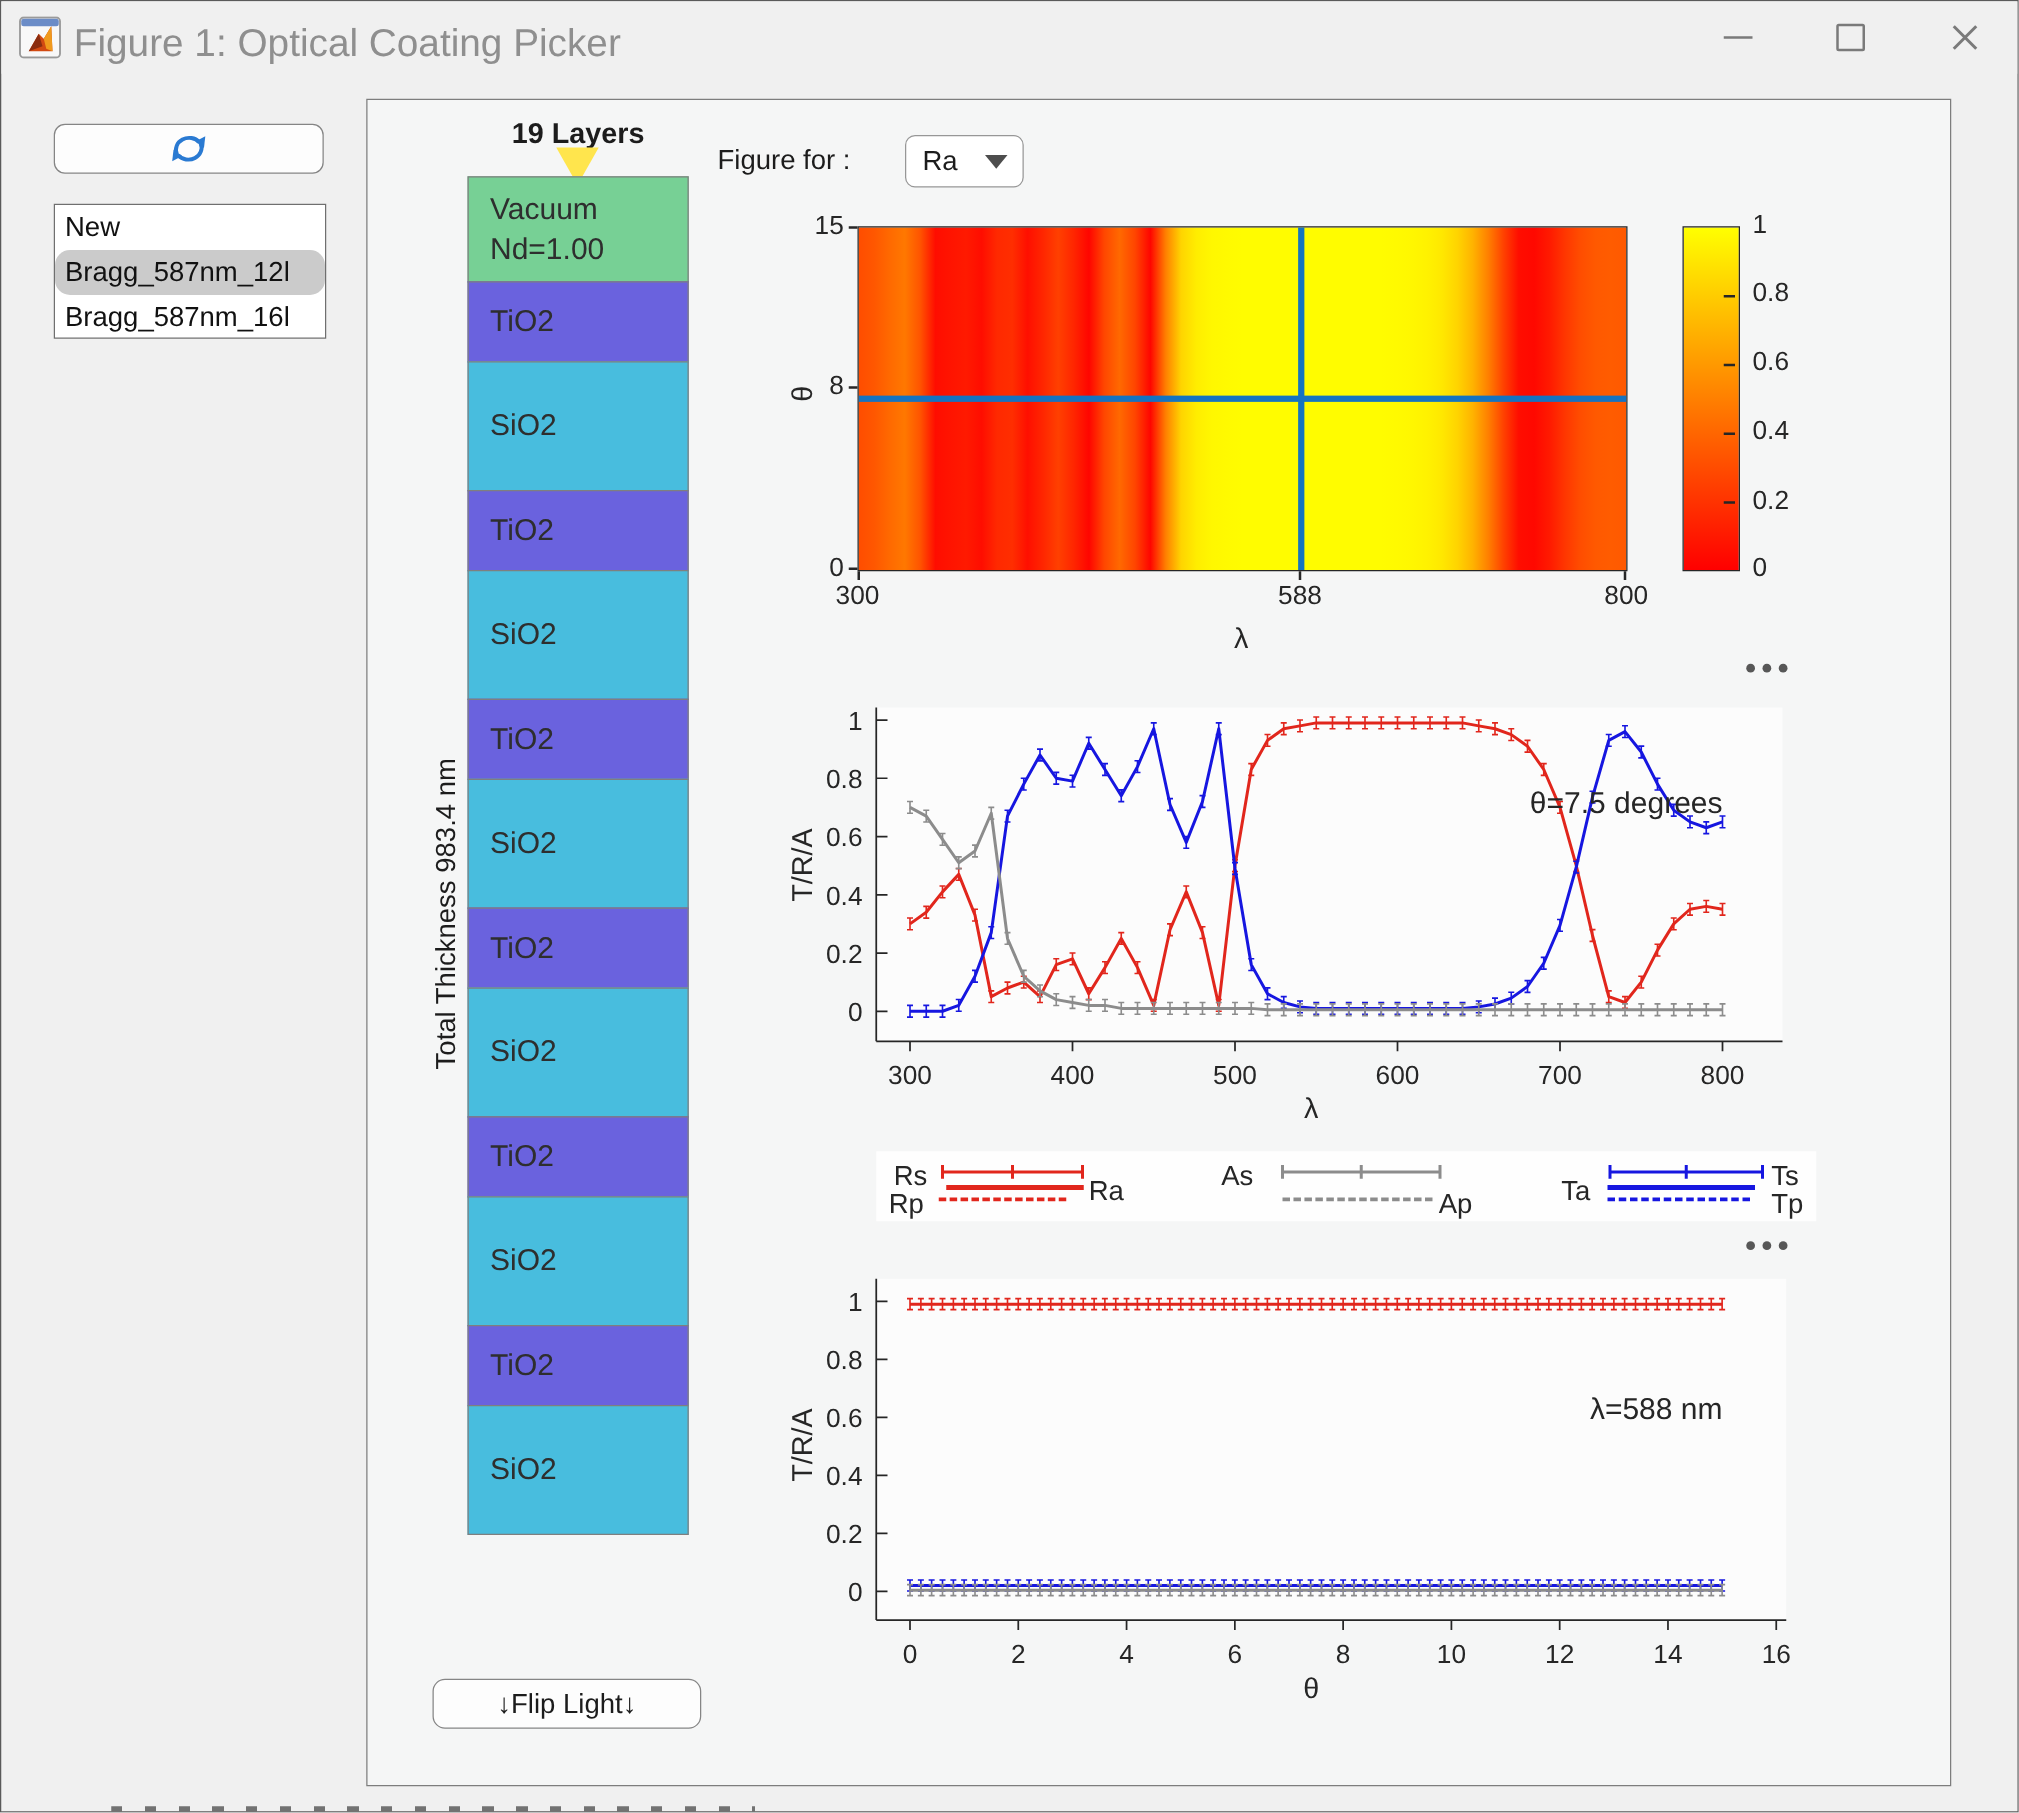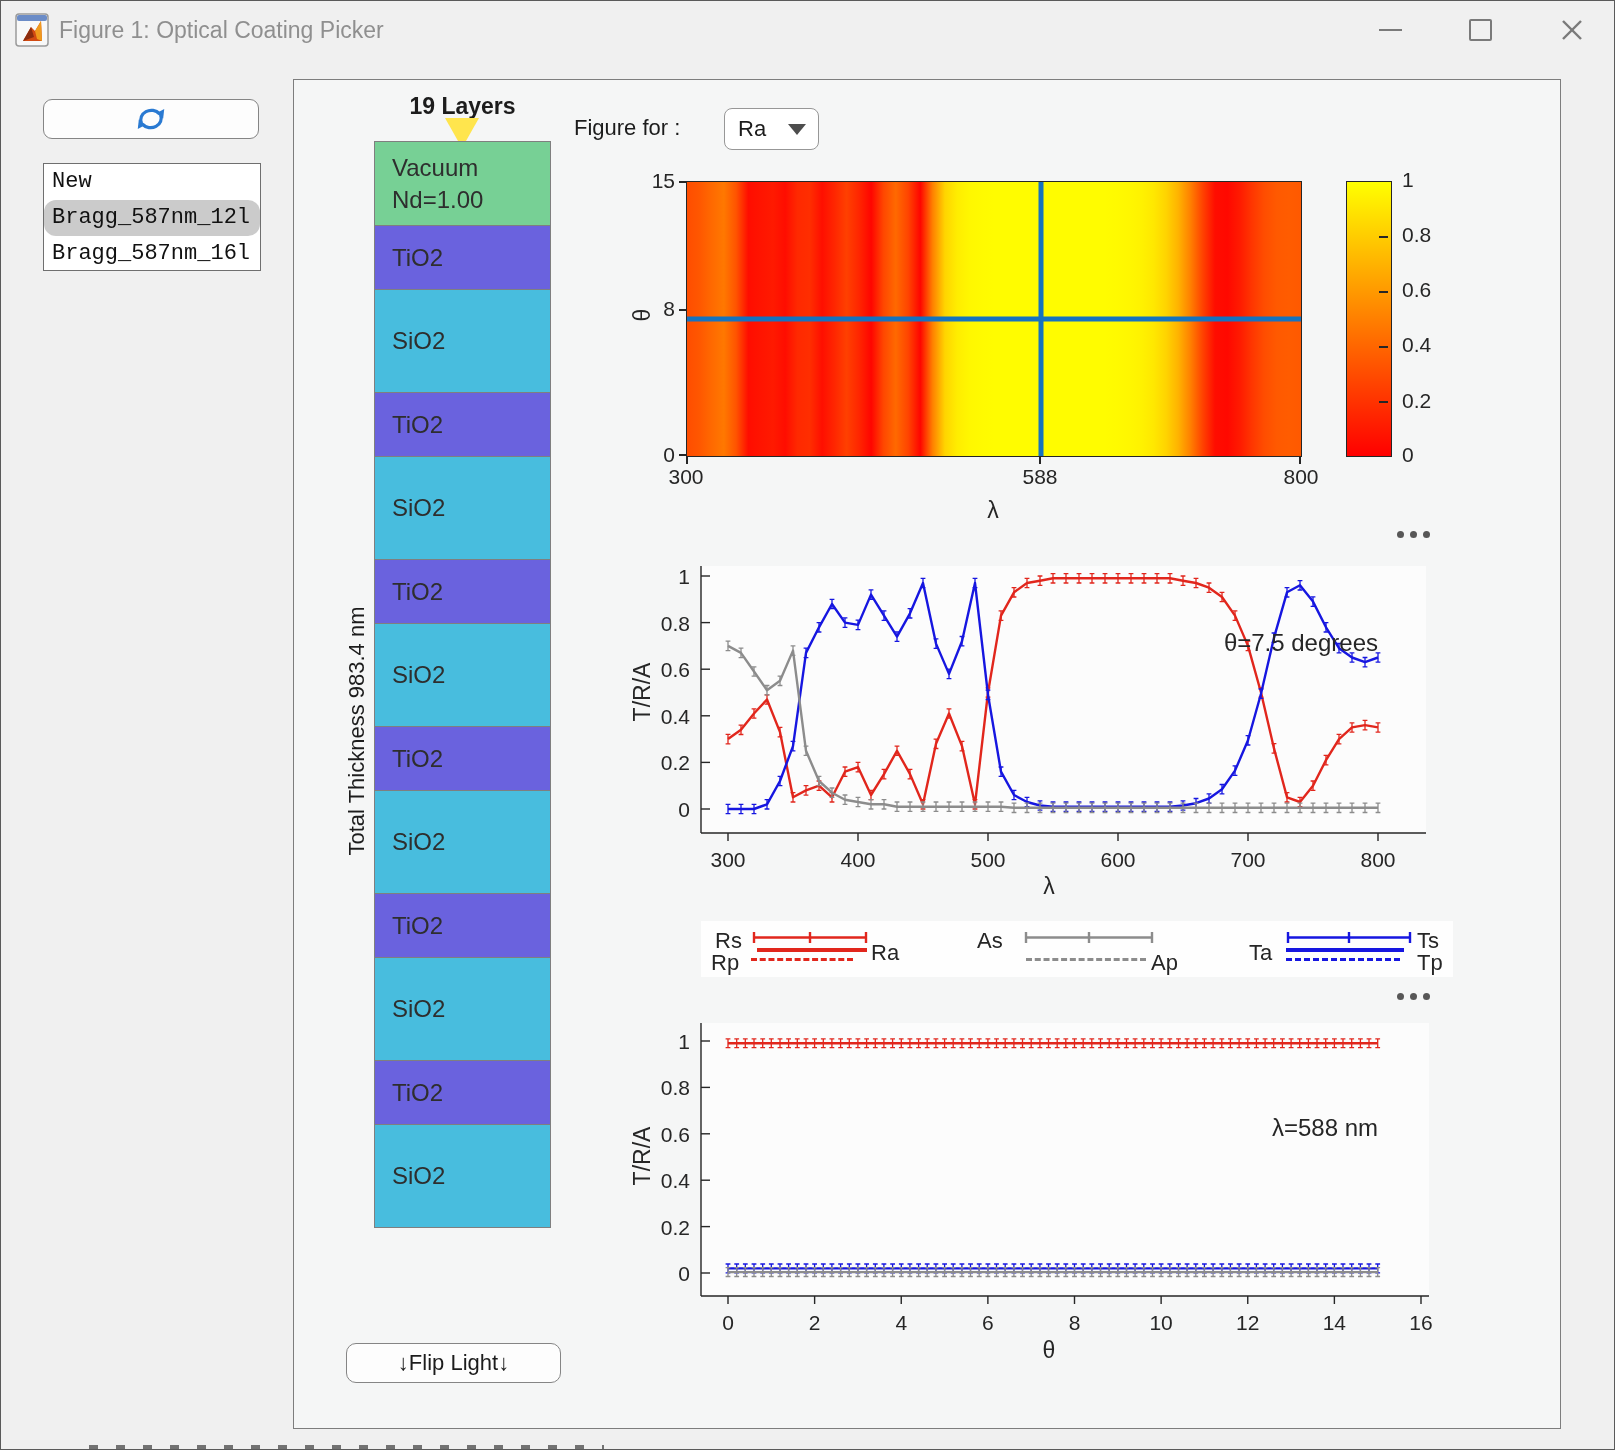--- a/index.html
+++ b/index.html
@@ -1,26 +1,26 @@
 <!DOCTYPE html>
 <html><head>
 <meta charset="utf-8">
 <style>
   html,body{margin:0;padding:0;background:#dcdcdc;font-family:"Liberation Sans",sans-serif;}
   #app{position:relative;width:1615px;height:1450px;background:#f0f0f0;border:1px solid #5a5a5a;box-sizing:border-box;overflow:hidden;}
   .abs{position:absolute;}
   .titlebar{left:0;top:0;width:100%;height:58px;background:#f0f0f0;}
-  .win-title{left:58px;top:16px;font-size:23px;color:#8f8f8f;}
+  .win-title{left:58px;top:16px;font-size:31px;color:#8f8f8f;}
   .winbtn{top:0;width:62px;height:58px;display:flex;align-items:center;justify-content:center;cursor:pointer;}
   .win-dash{width:23px;height:2px;background:#7a7a7a;}
   .win-box{width:19px;height:18px;border:2px solid #7a7a7a;border-radius:2px;}
   .panel{left:292px;top:78px;width:1268px;height:1350px;background:#f5f6f6;border:1px solid #7d7d7d;box-sizing:border-box;}
   .btn{background:#fdfdfd;border:1.5px solid #858585;border-radius:9px;box-sizing:border-box;display:flex;align-items:center;justify-content:center;cursor:pointer;}
   .refresh-btn{left:42px;top:98px;width:216px;height:40px;}
-  .listbox{left:42px;top:162px;width:218px;height:108px;background:#ffffff;border:1px solid #6f6f6f;box-sizing:border-box;font-family:Liberation Mono, monospace;}
+  .listbox{left:42px;top:162px;width:218px;height:108px;background:#ffffff;border:1px solid #6f6f6f;box-sizing:border-box;}
   .list-item{height:36px;line-height:36px;padding-left:8px;font-size:22px;color:#111;cursor:pointer;white-space:nowrap;}
   .list-item.selected{background:#cbcbcb;border-radius:12px;}
   .stack-title{left:373px;top:92px;width:177px;text-align:center;font-size:23px;font-weight:bold;color:#1c1c1c;}
   .light-tri{left:444px;top:117px;width:0;height:0;border-left:17px solid transparent;border-right:17px solid transparent;border-top:30px solid #ffe54d;}
   .layer-stack{left:373px;top:128px;width:177px;}
   .layer-block{border:1px solid #7f7f7f;margin-top:-1px;box-sizing:border-box;display:flex;flex-direction:column;justify-content:center;padding-left:17px;font-size:24px;color:#2e2e2e;line-height:1.3;cursor:pointer;}
   .layer-block:first-child{margin-top:12px;}
   .thickness-label{left:356px;top:730px;transform:translate(-50%,-50%) rotate(-90deg);white-space:nowrap;font-size:22px;color:#1c1c1c;}
   .flip-btn{left:345px;top:1342px;width:215px;height:40px;border-radius:10px;font-size:22px;color:#1c1c1c;}
   .hm-label{left:573px;top:114px;font-size:22px;color:#1c1c1c;}

